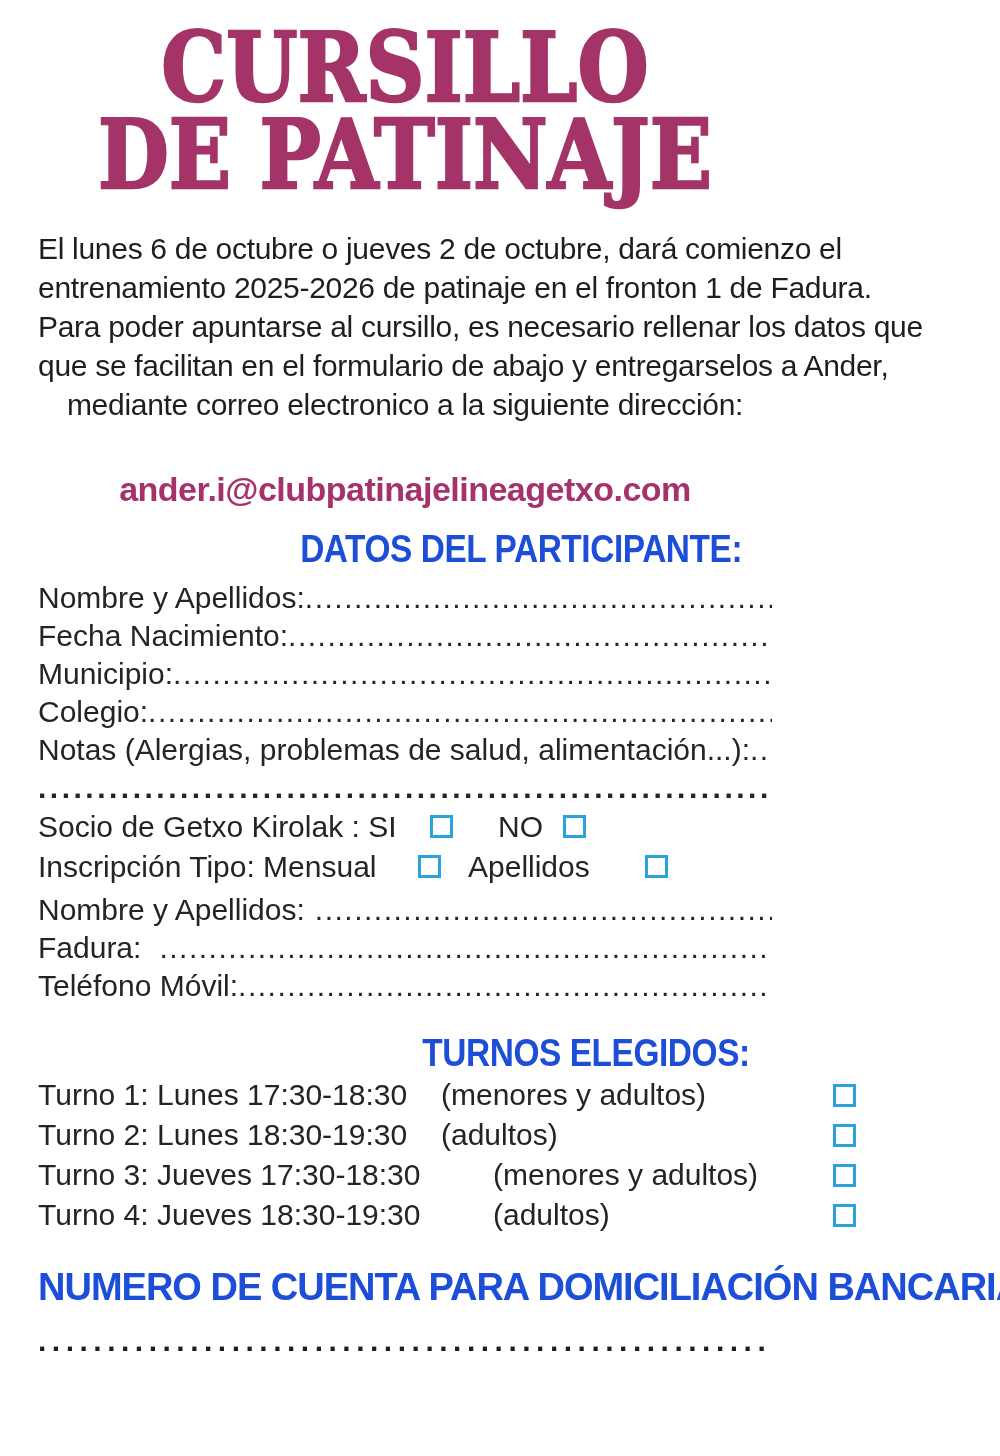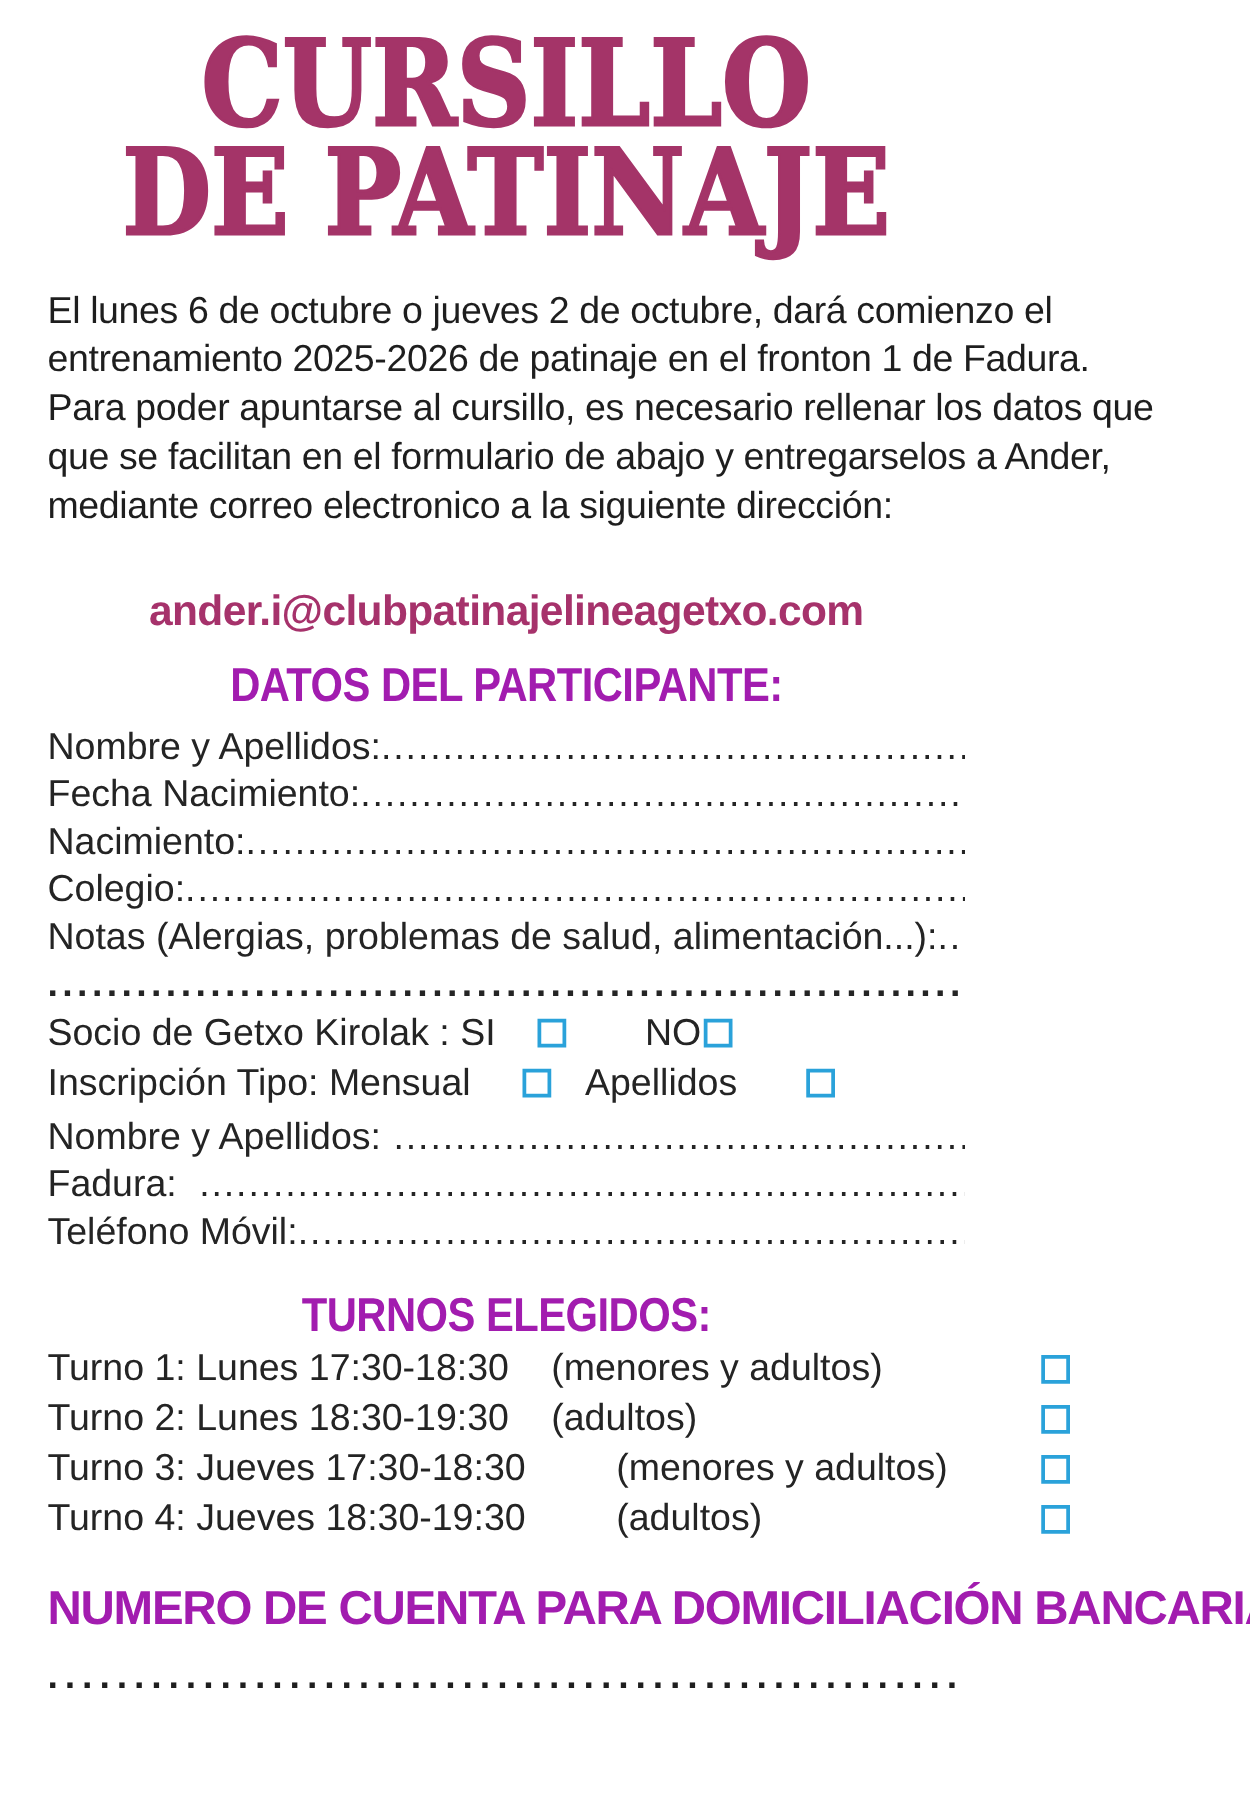--- a/index.html
+++ b/index.html
@@ -22,31 +22,31 @@
     line-height: 0.92;
     color: #a43468;
     -webkit-text-stroke: 2.5px #a43468;
     transform: scaleX(0.86);
     transform-origin: 50% 0;
     white-space: nowrap;
   }
 
   
   .intro { margin-top: 30px; font-size: 30px; line-height: 39px; letter-spacing: -0.3px; color: #1e1e1e; }
-  .intro div { white-space: nowrap; }
+  .intro div { white-space: nowrap; text-align: center; }
 
   
   .email-line {
     margin-top: 46px; text-align: center;
     font-weight: bold; font-size: 34px; letter-spacing: -0.5px;
     color: #a6326b;
   }
 
   
-  .section-heading { text-align: center; font-weight: bold; font-size: 38px; line-height: 44px; color: #a21caf; white-space: nowrap; }
+  .section-heading { text-align: right; font-weight: bold; font-size: 38px; line-height: 44px; color: #1d4ed8; white-space: nowrap; }
   .section-heading .cond { display: inline-block; transform: scaleX(0.88); transform-origin: 50% 50%; letter-spacing: -0.5px; }
   .mt-participant { margin-top: 18px; }
   .mt-tutor { margin-top: 36px; }
   .mt-turnos { margin-top: 26px; }
   .mt-bank { margin-top: 30px; letter-spacing: -1px; }
 
   
   .fields { margin-top: 8px; }
   .fields-tutor { margin-top: 4px; }
   .field-row {
@@ -67,21 +67,21 @@
   
   .checkbox {
     display: inline-block; width: 17px; height: 17px;
     border: 3px solid #2aa2da; background: #ffffff;
   }
 
   
   .choice-row { position: relative; height: 40px; font-size: 30px; line-height: 40px; white-space: nowrap; color: #242424; }
   .choice-row .abs { position: absolute; top: 0; }
   .socio-cb1 { position: absolute; left: 392px; top: 8px; }
-  .socio-no  { left: 478px; text-align: center; }
+  .socio-no  { left: 460px; text-align: center; }
   .socio-cb2 { position: absolute; left: 525px; top: 8px; }
   .insc-cb1  { position: absolute; left: 380px; top: 8px; }
   .insc-tri  { left: 430px; }
   .insc-cb2  { position: absolute; left: 607px; top: 8px; }
 
   
   .turnos-list { margin-top: 0; }
   .turno-row { position: relative; height: 40px; font-size: 30px; line-height: 40px; white-space: nowrap; color: #242424; }
   .turno-detail { position: absolute; top: 0; }
   .td-a { left: 403px; }
@@ -122,21 +122,21 @@
   <div class="fields">
     <div class="field-row">
       <span>Nombre y Apellidos:</span>
       <span class="leader">........................................................................................................................................................................................................................................</span>
     </div>
     <div class="field-row">
       <span>Fecha Nacimiento:</span>
       <span class="leader">........................................................................................................................................................................................................................................</span>
     </div>
     <div class="field-row">
-      <span>Nacimiento:</span>
+      <span>Municipio:</span>
       <span class="leader">........................................................................................................................................................................................................................................</span>
     </div>
     <div class="field-row">
       <span>Colegio:</span>
       <span class="leader">........................................................................................................................................................................................................................................</span>
     </div>
     <div class="field-row">
       <span>Notas (Alergias, problemas de salud, alimentación...):</span>
       <span class="leader">........................................................................................................................................................................................................................................</span>
     </div>

